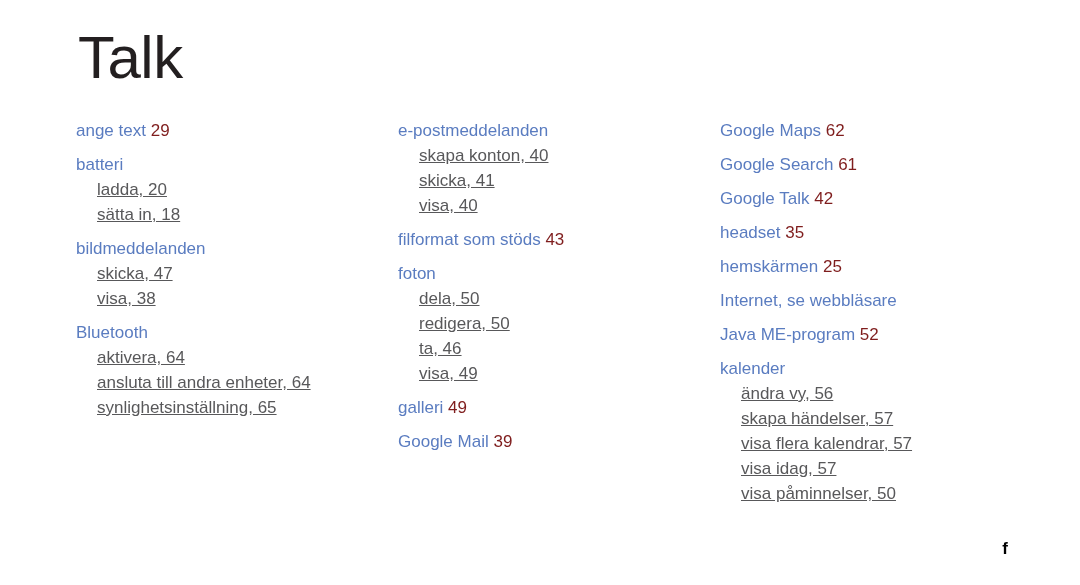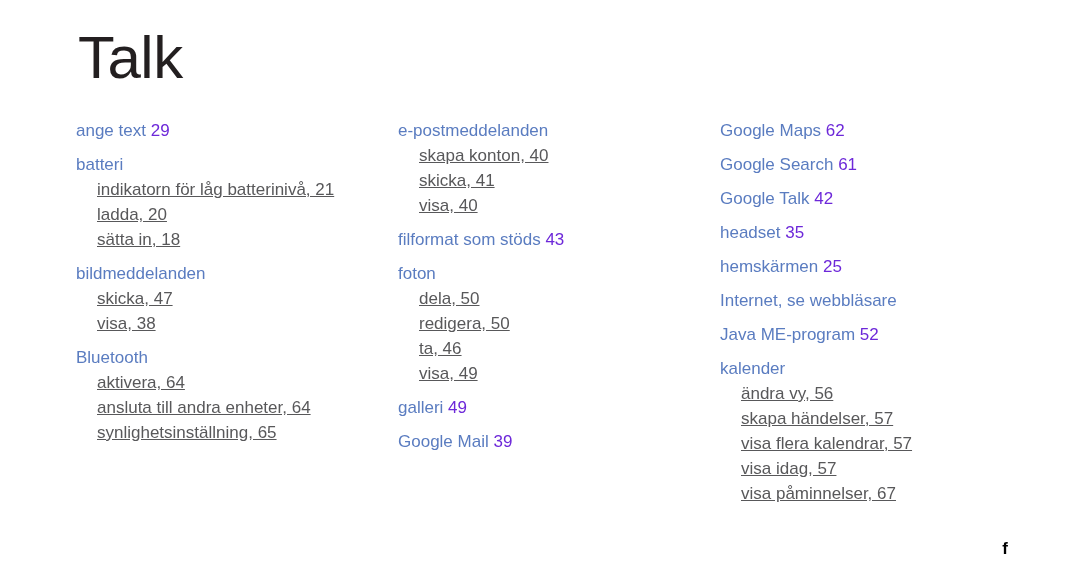--- a/index.html
+++ b/index.html
@@ -60,21 +60,21 @@
   }
 
   .entry-heading {
     color: #5a7cc0;
     font-size: 17px;
     font-weight: 400;
     line-height: 25px;
     white-space: nowrap;
   }
   .entry-heading .page-num {
-    color: #6d28d9;
+    color: #7f1d1d;
     text-align: center;
   }
 
   .sub-entries {
     list-style: none;
     margin: 0;
     padding: 0 0 0 21px;
   }
   .sub-entry {
     color: #58585a;
@@ -104,21 +104,20 @@
   <div class="page-title">Talk</div>
 
   <div class="columns">
     <div class="column col-1">
         <div class="index-group standalone">
           <div class="entry-heading">ange text <span class="page-num">29</span></div>
         </div>
         <div class="index-group">
           <div class="entry-heading">batteri</div>
           <ul class="sub-entries">
-            <li class="sub-entry">indikatorn för låg batterinivå, 21</li>
             <li class="sub-entry">ladda, 20</li>
             <li class="sub-entry">sätta in, 18</li>
           </ul>
         </div>
         <div class="index-group">
           <div class="entry-heading">bildmeddelanden</div>
           <ul class="sub-entries">
             <li class="sub-entry">skicka, 47</li>
             <li class="sub-entry">visa, 38</li>
           </ul>
@@ -182,21 +181,21 @@
         <div class="index-group standalone">
           <div class="entry-heading">Java ME-program <span class="page-num">52</span></div>
         </div>
         <div class="index-group">
           <div class="entry-heading">kalender</div>
           <ul class="sub-entries">
             <li class="sub-entry">ändra vy, 56</li>
             <li class="sub-entry">skapa händelser, 57</li>
             <li class="sub-entry">visa flera kalendrar, 57</li>
             <li class="sub-entry">visa idag, 57</li>
-            <li class="sub-entry">visa påminnelser, 67</li>
+            <li class="sub-entry">visa påminnelser, 50</li>
           </ul>
         </div>
       </div>
   </div>
 
   <div class="footer-mark">f</div>
 
 </div>
 
 </body></html>

